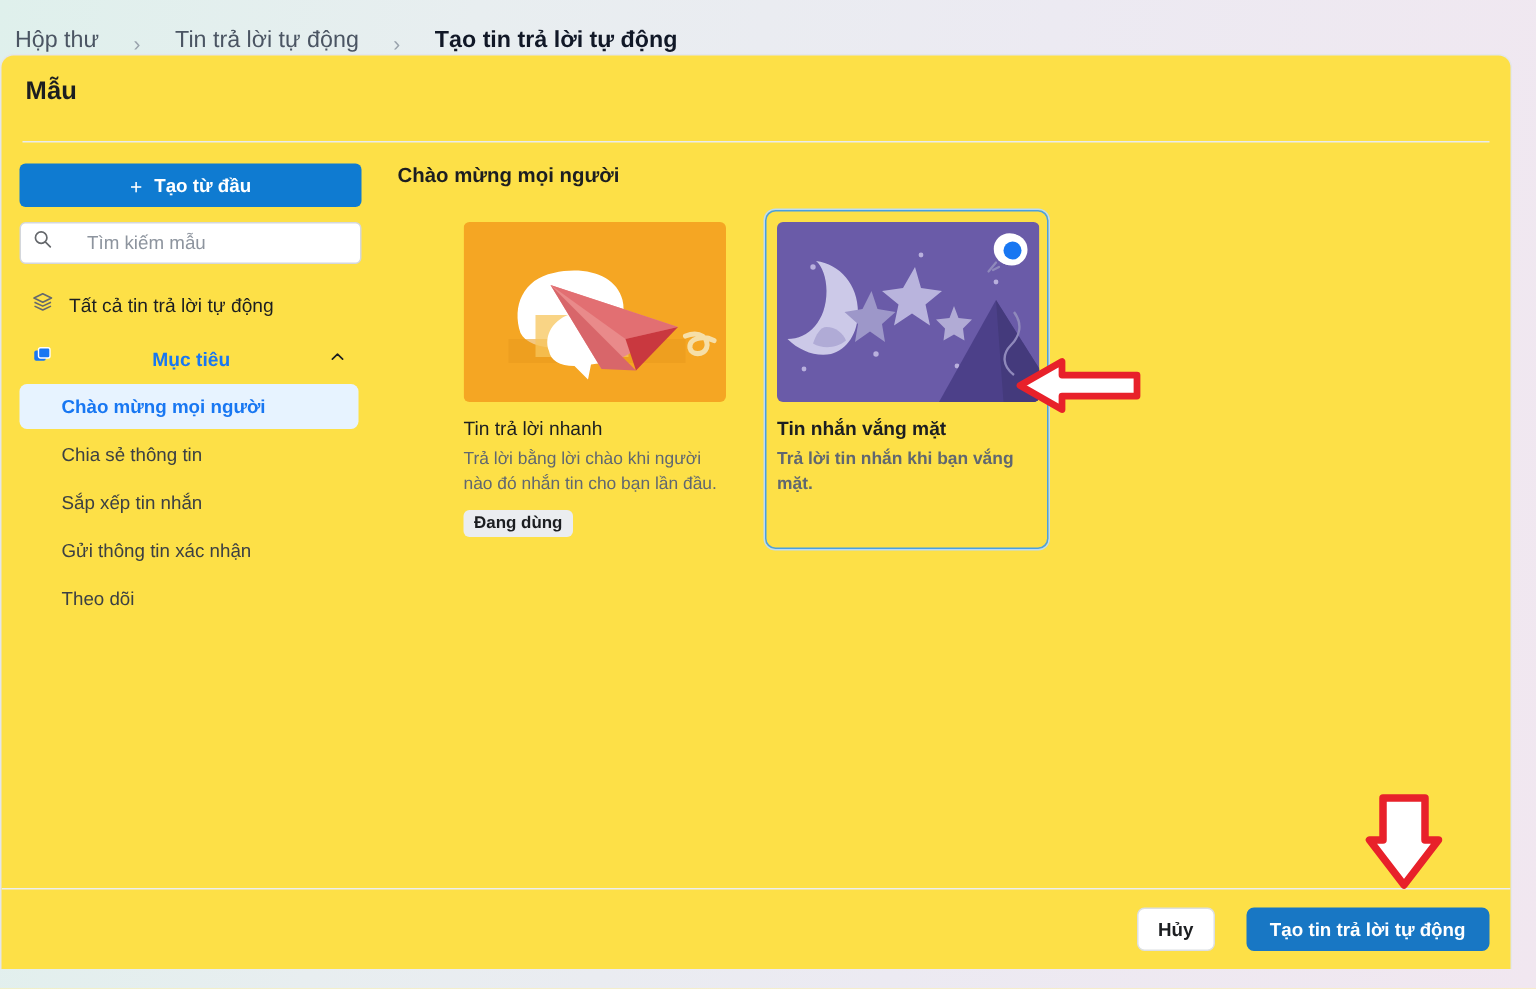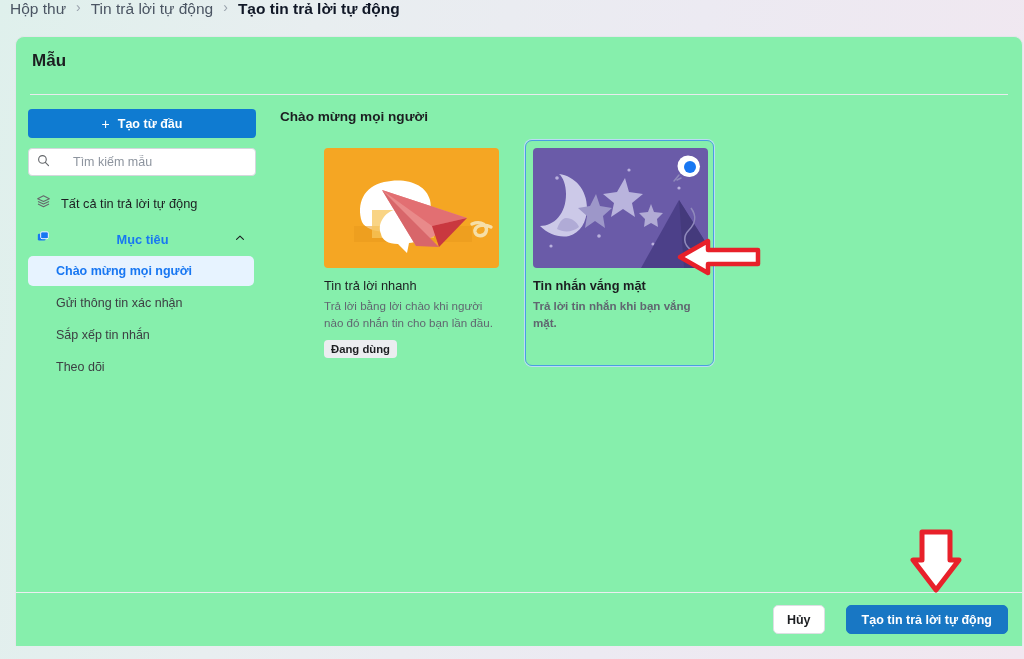--- a/index.html
+++ b/index.html
@@ -13,47 +13,47 @@
   body {
     font-family: "Liberation Sans", sans-serif;
     background: linear-gradient(100deg, #dff0ec 0%, #e8eef0 28%, #eceaf2 62%, #f1e7f0 100%);
     position: relative;
   }
 
   
   #breadcrumb {
     height: 36px;
     display: flex;
-    align-items: flex-start;
+    align-items: flex-end;
     padding: 0 0 0 10px;
-    gap: 10px;
+    gap: 23px;
     font-size: 15.5px;
   }
   .crumb {
     color: #4b5563;
     white-space: nowrap;
   }
   .crumb.is-current {
     color: #111827;
     font-weight: bold;
   }
   .crumb-sep {
     color: #9aa3ad;
     font-size: 14px;
     line-height: 1;
   }
 
   
   #panel {
     position: absolute;
-    left: 15px;
+    left: 0;
     top: 36px;
     width: 1008px;
     height: 610px;
-    background: #86efac;
+    background: #fde047;
     border-radius: 9px 9px 0 0;
     border: 1px solid #e4e6eb;
     border-bottom: none;
     display: flex;
     flex-direction: column;
     overflow: hidden;
   }
 
   #panel-head {
     padding: 14px 18px 12px 16px;
@@ -344,24 +344,27 @@
           <svg width="12" height="12" viewBox="0 0 14 14" fill="none">
             <path d="M3 8.6 7 4.8 11 8.6" stroke="#1c1e21" stroke-width="1.3" stroke-linecap="round" stroke-linejoin="round"></path>
           </svg>
         </span>
       </div>
 
       <div class="sub-item is-active">
         <span>Chào mừng mọi người</span>
       </div>
       <div class="sub-item">
-        <span>Gửi thông tin xác nhận</span>
+        <span>Chia sẻ thông tin</span>
       </div>
       <div class="sub-item">
         <span>Sắp xếp tin nhắn</span>
+      </div>
+      <div class="sub-item">
+        <span>Gửi thông tin xác nhận</span>
       </div>
       <div class="sub-item">
         <span>Theo dõi</span>
       </div>
     </div>
 
     <div id="content">
       <div id="section-title">Chào mừng mọi người</div>
 
       <div id="card-grid">

